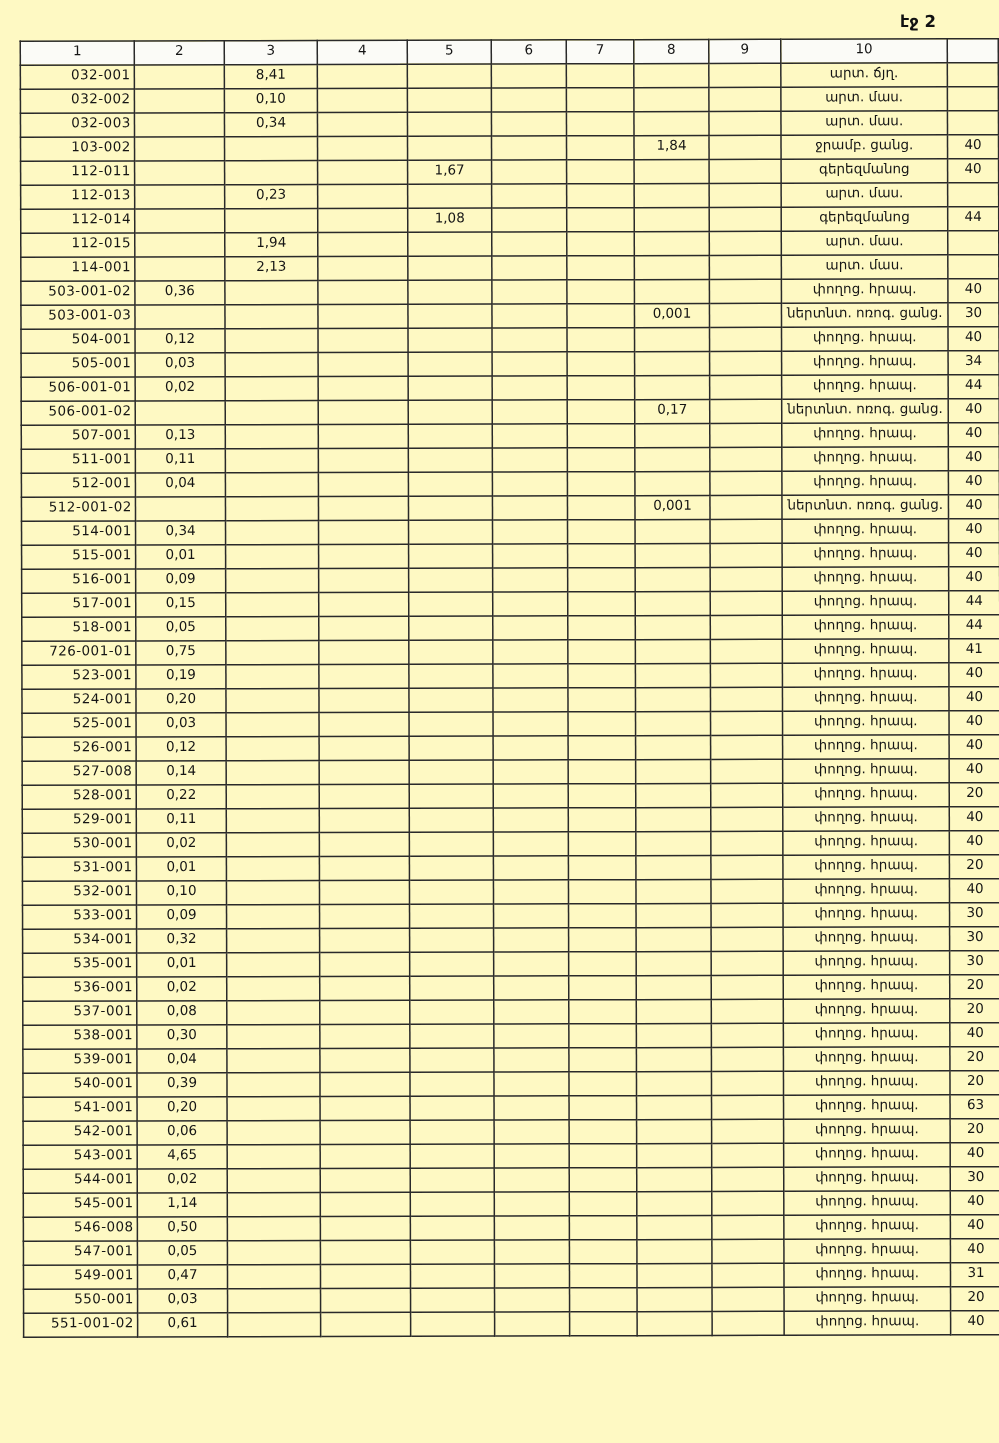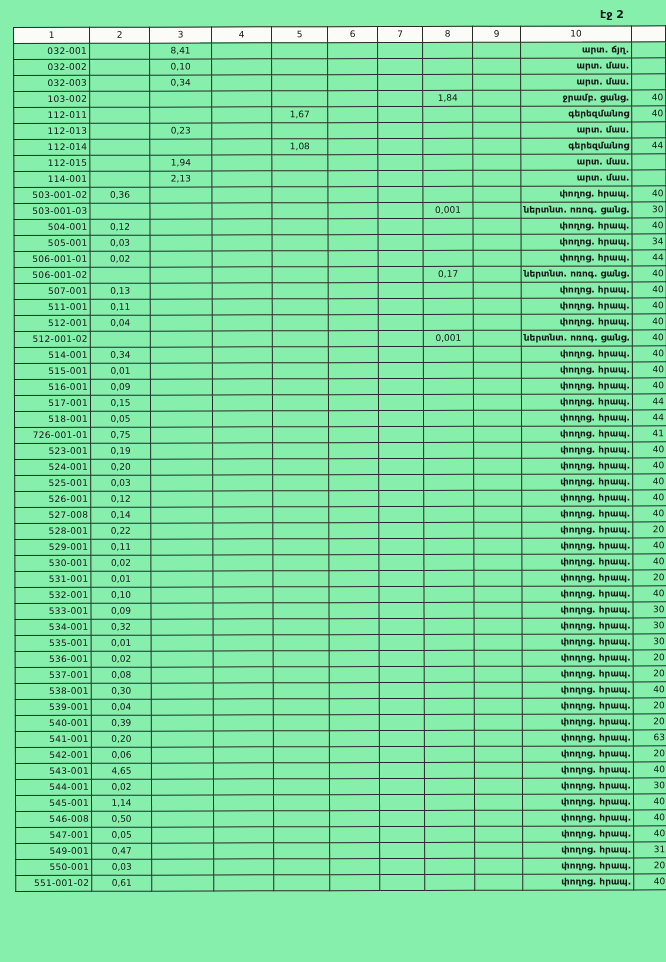--- a/index.html
+++ b/index.html
@@ -9,21 +9,21 @@
     height: 962px;
     overflow: hidden;
     background: #fbfbf8;
     font-family: "DejaVu Sans", sans-serif;
     color: #1c1c1c;
   }
   .page {
     position: relative;
     width: 666px;
     height: 962px;
-    background: #86efac;
+    background: #fef9c3;
   }
   .page-label {
     position: absolute;
     top: 8px;
     right: 42px;
     font-size: 11px;
     font-weight: bold;
     color: #111;
   }
   .scan-table-wrap {
@@ -49,25 +49,25 @@
     vertical-align: middle;
     color: #151515;
   }
   table.scan th {
     font-weight: normal;
     text-align: center;
     background: #fbfbf7;
   }
   td.c-code { text-align: right; padding-left: 3px; letter-spacing: 0.3px; }
   td.c-num  { text-align: center; }
-  td.c-desc { text-align: right; font-size: 8.5px; padding-left: 3px; font-weight: bold; }
+  td.c-desc { text-align: center; font-size: 8.5px; padding-left: 3px; }
   td.c-margin, th.c-margin {
     border: none;
     background: transparent;
-    text-align: right;
+    text-align: center;
     font-size: 8px;
     padding-left: 5px;
     color: #333;
   }
 </style>
 </head>
 <body>
 
 <div class="page">
 

